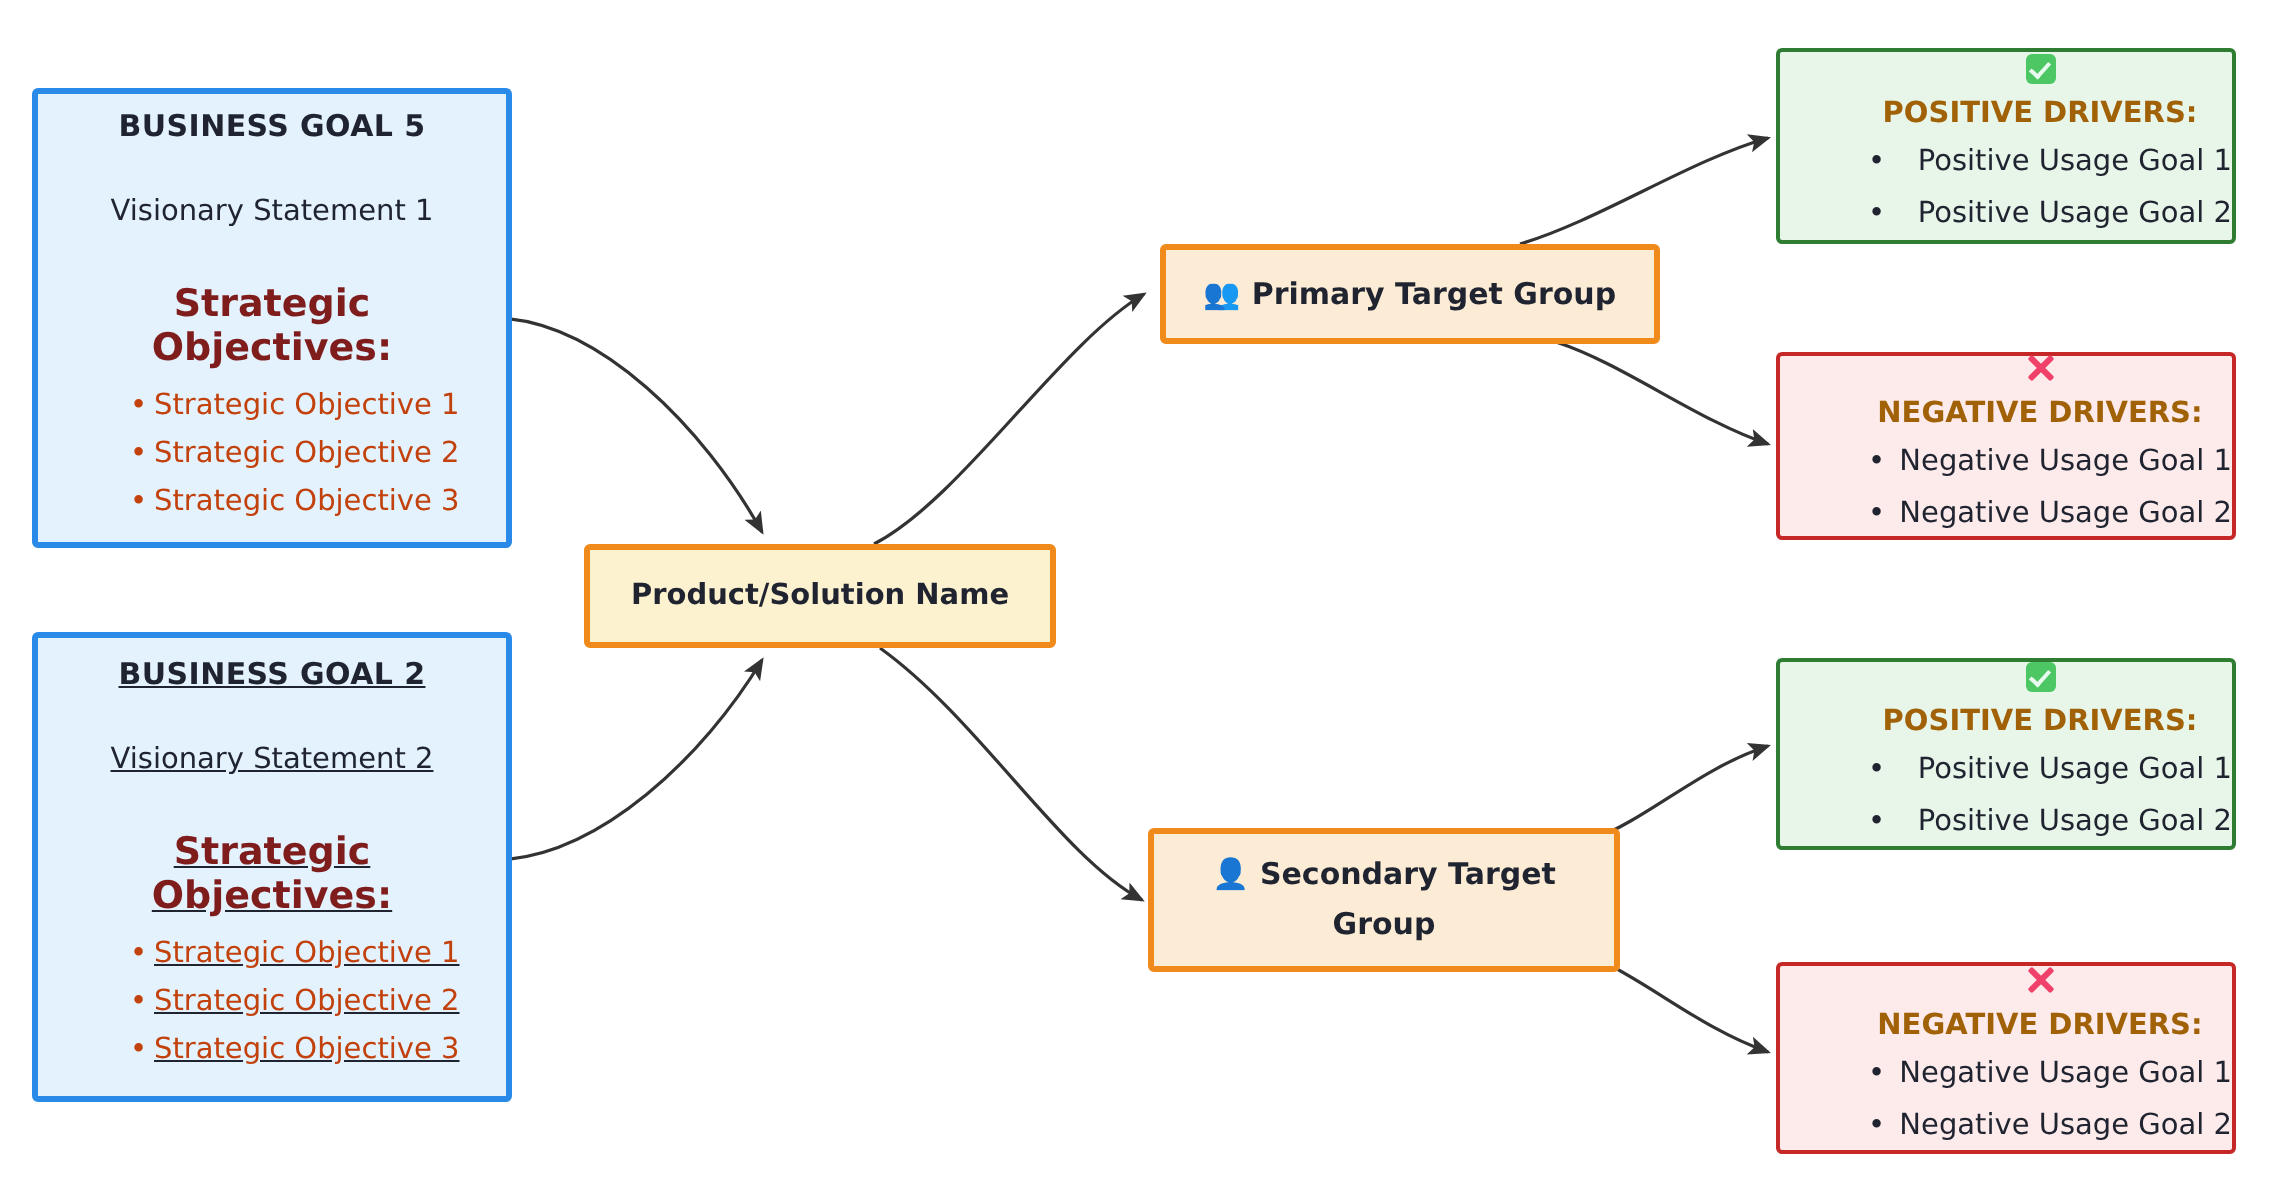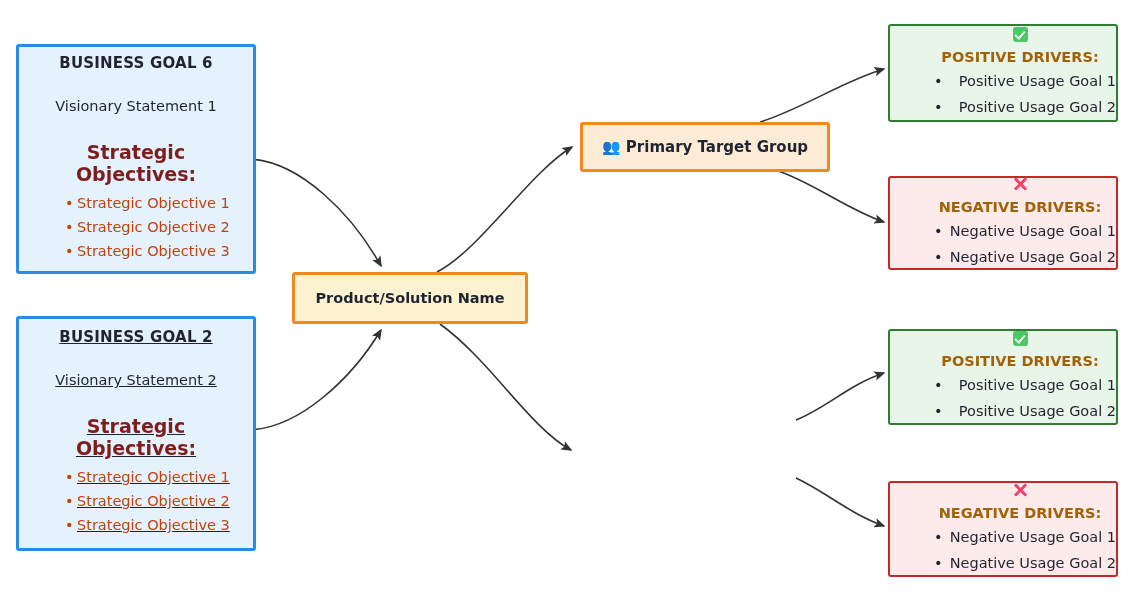--- a/index.html
+++ b/index.html
@@ -217,21 +217,21 @@
       <path d="M 437,272 C 480,250 530,172 572,147"></path>
       <path d="M 440,324 C 490,360 530,428 571,450"></path>
       <path d="M 760,122 C 800,110 845,80 884,69"></path>
       <path d="M 778,171 C 812,182 848,210 884,222"></path>
       <path d="M 796,420 C 826,408 850,384 884,373"></path>
       <path d="M 796,478 C 826,492 850,514 884,526"></path>
     </g>
   </svg>
 
   <div class="node node-goal" style="left:16px; top:44px; width:240px; height:230px;">
-    <div class="goal-title">BUSINESS GOAL 6</div>
+    <div class="goal-title">BUSINESS GOAL 5</div>
     <div class="goal-vision">Visionary Statement 1</div>
     <div class="goal-objhead">Strategic Objectives:</div>
     <ul class="goal-list">
       <li>Strategic Objective 1</li>
       <li>Strategic Objective 2</li>
       <li>Strategic Objective 3</li>
     </ul>
   </div>
 
   <div class="node node-goal" style="left:16px; top:316px; width:240px; height:235px;text-decoration:underline;">
@@ -249,20 +249,26 @@
     <div class="target-label">
       <span class="emoji people-icon">👥</span>
       <span>Primary Target Group</span>
     </div>
   </div>
 
   <div class="node node-orange node-product" style="left:292px; top:272px; width:236px; height:52px;">
     <div class="product-label">Product/Solution Name</div>
   </div>
 
+  <div class="node node-orange node-target" style="left:574px; top:414px; width:236px; height:72px;">
+    <div class="target-label">
+      <span class="emoji person-icon">👤</span>
+      <span>Secondary Target Group</span>
+    </div>
+  </div>
 
   <div class="node node-driver node-pos" style="left:888px; top:24px; width:230px; height:98px;">
     <div class="driver-head">
       <span class="check-badge"></span>
       <span>POSITIVE DRIVERS:</span>
     </div>
     <ul class="driver-list">
       <li>Positive Usage Goal 1</li>
       <li>Positive Usage Goal 2</li>
     </ul>

